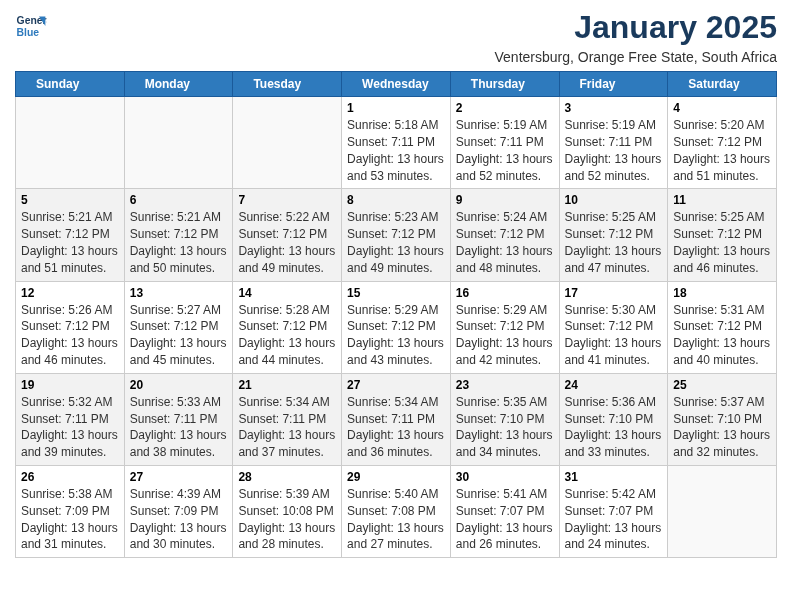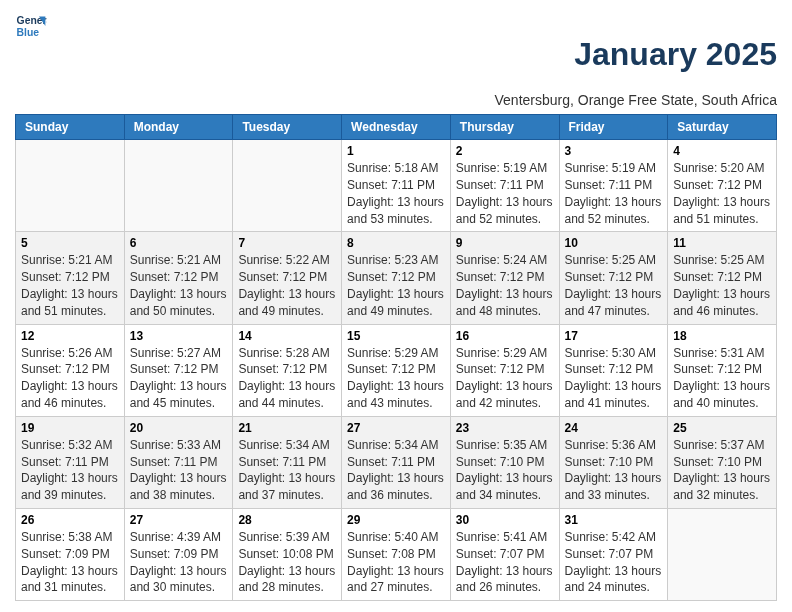--- a/index.html
+++ b/index.html
@@ -26,38 +26,37 @@
       height: 32px;
     }
     .title-area {
       text-align: right;
     }
     .month-title {
       font-size: 32px;
       font-weight: bold;
       color: #1a3a5c;
       line-height: 1.1;
-      margin-top: 27px;
     }
     .location-title {
       font-size: 14px;
       color: #333;
-      margin-top: 20px;
+      margin-top: 4px;
     }
     .calendar {
       width: 100%;
       border-collapse: collapse;
       border: 1px solid #ccc;
     }
     .calendar th {
       background: #2e7abd;
       color: #fff;
       font-size: 12px;
       font-weight: bold;
-      padding: 5px 9px;
+      padding: 5px 20px;
       text-align: left;
       border: 1px solid #1a5a9a;
     }
     .calendar td {
       border: 1px solid #ccc;
       vertical-align: top;
       padding: 4px 5px;
       width: calc(100% / 7);
       min-height: 80px;
       font-size: 10px;

